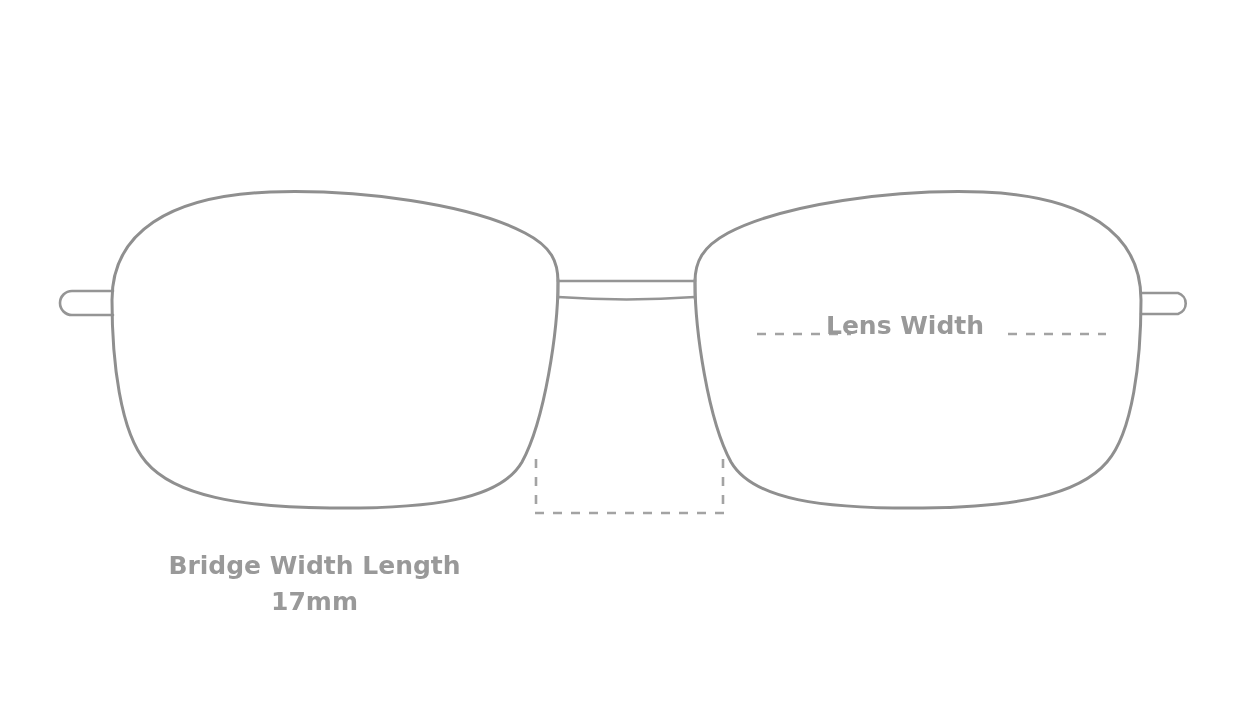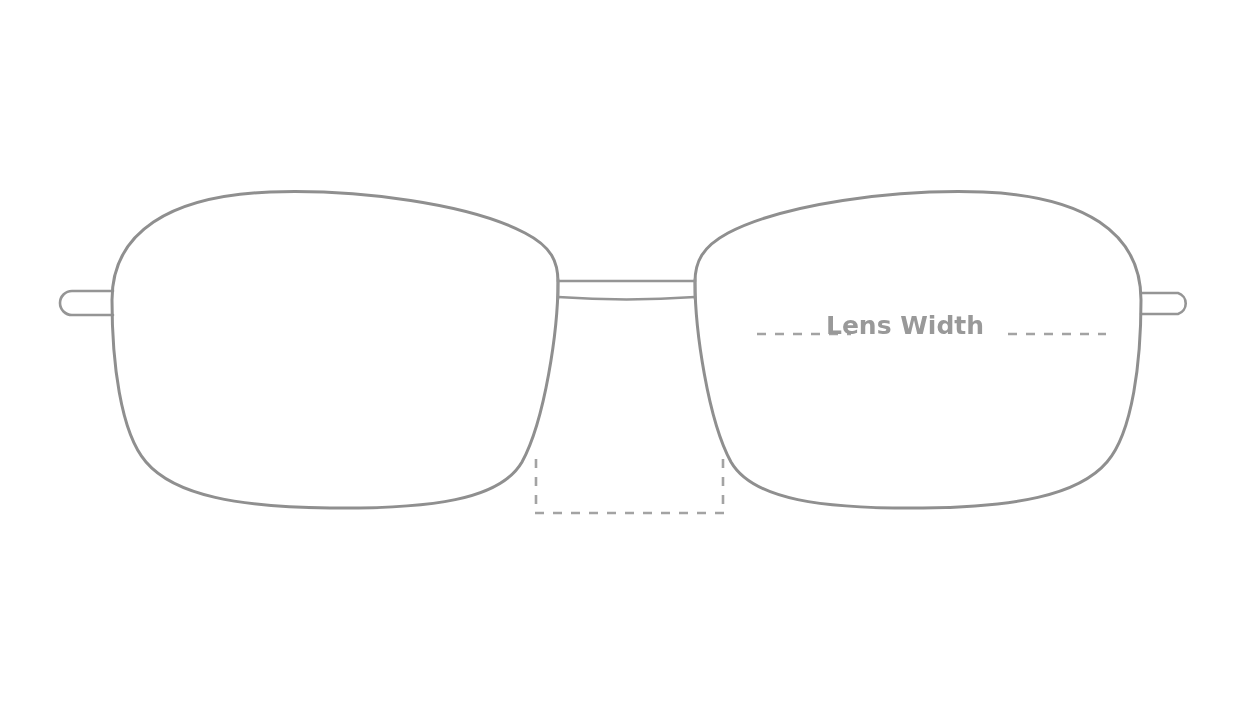--- a/index.html
+++ b/index.html
@@ -126,14 +126,18 @@
 
     <path class="dim-dash" d="M 536 459 L 536 512"></path>
     <path class="dim-dash" d="M 723 459 L 723 512"></path>
     <path class="dim-dash" d="M 535 513 L 724 513"></path>
   </svg>
 
   <div class="dim-label" id="lens-width-label">
     <span class="label-title">Lens Width</span>
   </div>
 
+  <div class="dim-label" id="bridge-width-label">
+    <span class="label-title">Bridge Width Length</span>
+    <span class="label-value">17mm</span>
+  </div>
 
 </div>
 
 </body></html>

